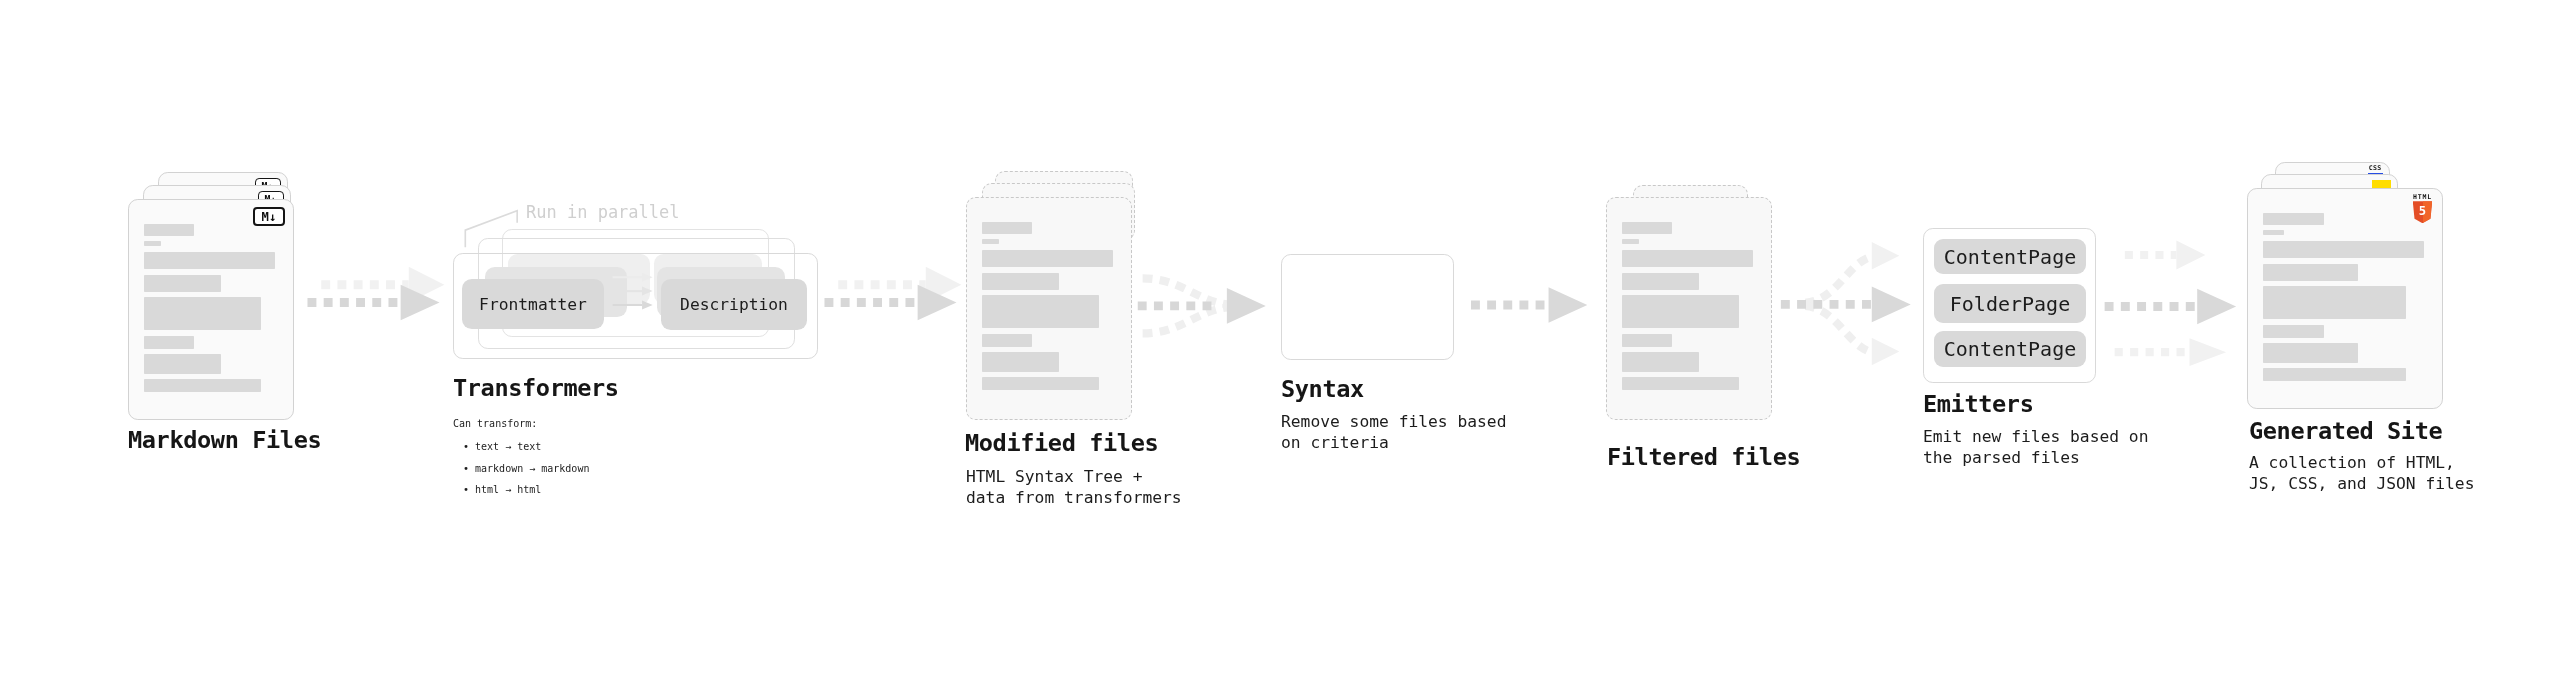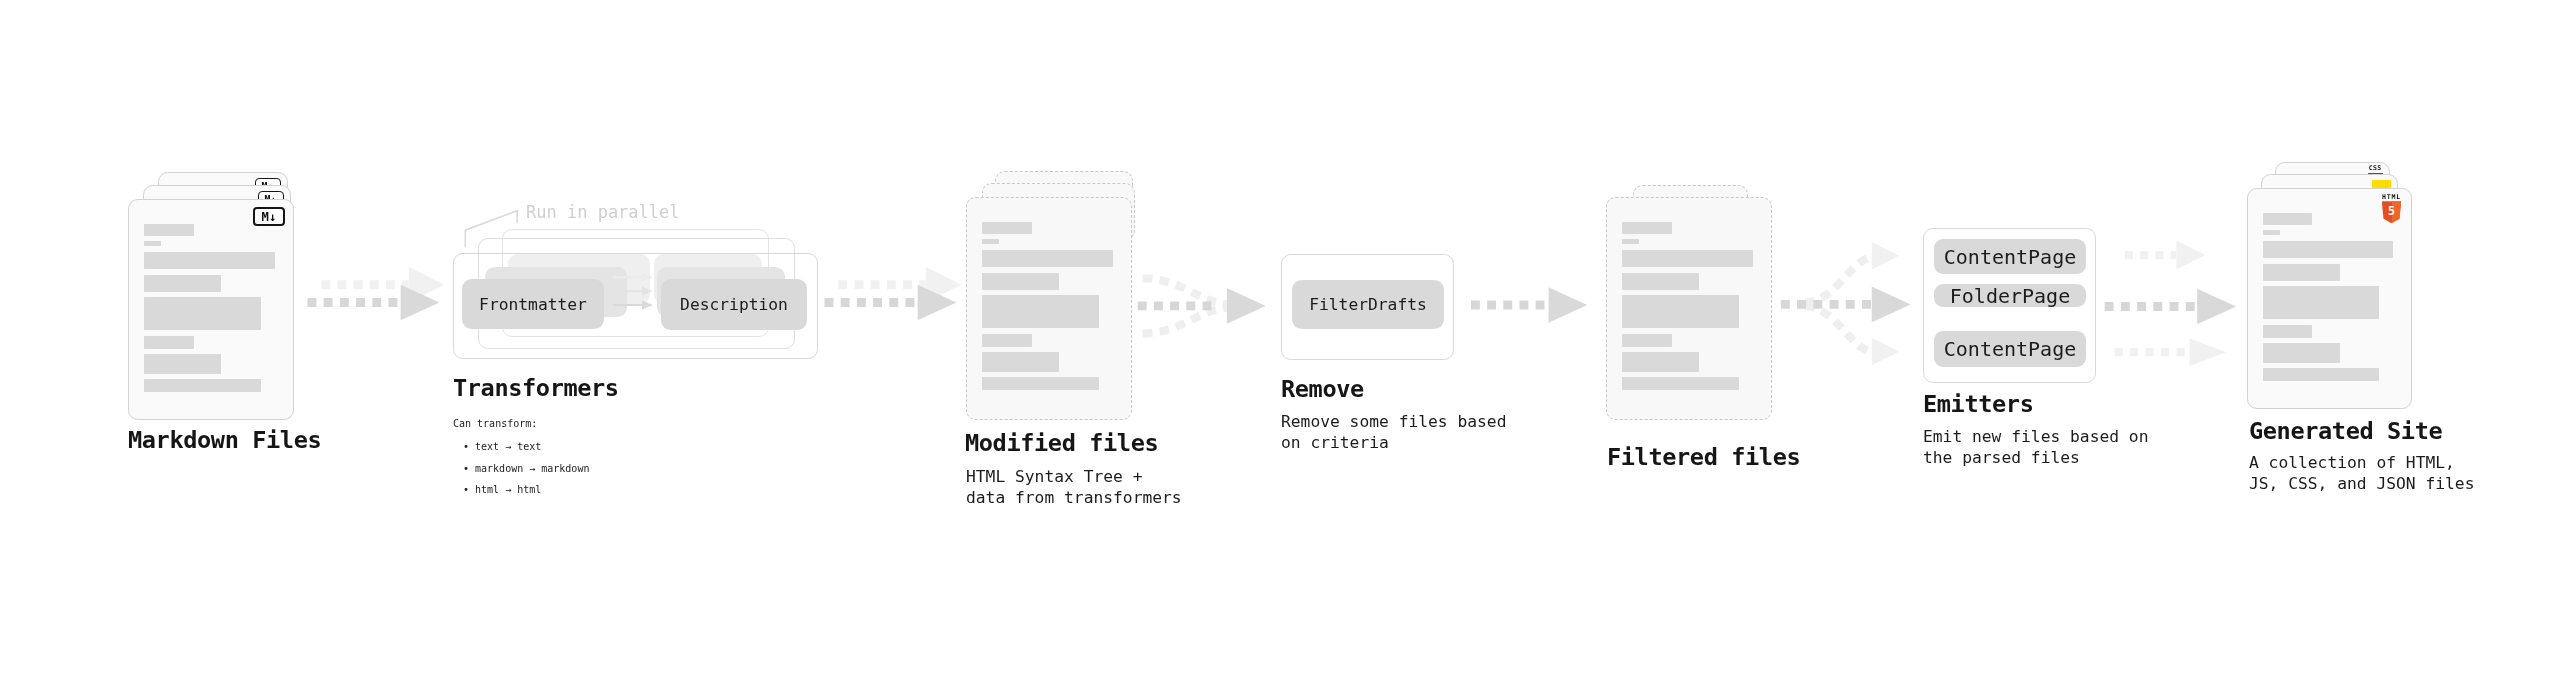--- a/index.html
+++ b/index.html
@@ -153,22 +153,21 @@
   <div class="body" style="left:966px;top:487px">data from transformers</div>
 
   <svg style="left:1136px;top:267px" width="142" height="81" viewBox="0 0 175 100">
     <path d="M8,14 C55,14 75,42 112,46" stroke="#efefef" stroke-width="10" fill="none" stroke-dasharray="12 9"></path>
     <path d="M8,82 C55,82 75,54 112,50" stroke="#efefef" stroke-width="10" fill="none" stroke-dasharray="12 9"></path>
     <line x1="2" y1="48" x2="100" y2="48" stroke="#d7d7d7" stroke-width="11" stroke-dasharray="11 9"></line>
     <polygon points="112,26 160,48 112,70" fill="#d9d9d9"></polygon>
   </svg>
 
   <div class="frame" style="left:1281px;top:254px;width:173px;height:106px"></div>
-  <div class="pill" style="left:1292px;top:280px;width:152px;height:49px">FilterDrafts</div>
-  <div class="title" style="left:1281px;top:376px">Remove</div>
+  <div class="title" style="left:1281px;top:376px">Syntax</div>
   <div class="body" style="left:1281px;top:411px">Remove some files based</div>
   <div class="body" style="left:1281px;top:432px">on criteria</div>
 
   <svg style="left:1469px;top:284px" width="130" height="42" viewBox="0 0 160 52">
     <line x1="2" y1="26" x2="98" y2="26" stroke="#d7d7d7" stroke-width="11" stroke-dasharray="11 9"></line>
     <polygon points="98,4 146,26 98,48" fill="#d9d9d9"></polygon>
   </svg>
 
   <div class="doc dashed" style="left:1633px;top:185px;width:115px;height:49px"></div>
   <div class="doc dashed" style="left:1606px;top:197px;width:166px;height:223px">
@@ -189,21 +188,21 @@
     <path d="M36,81 C75,78 88,32 118,24" stroke="#efefef" stroke-width="10" fill="none" stroke-dasharray="12 9"></path>
     <polygon points="118,6 152,23 118,40" fill="#f1f1f1"></polygon>
     <path d="M36,85 C75,88 88,134 118,142" stroke="#efefef" stroke-width="10" fill="none" stroke-dasharray="12 9"></path>
     <polygon points="118,124 152,141 118,158" fill="#f1f1f1"></polygon>
     <line x1="6" y1="83" x2="118" y2="83" stroke="#d7d7d7" stroke-width="11" stroke-dasharray="11 9"></line>
     <polygon points="118,61 166,83 118,105" fill="#d9d9d9"></polygon>
   </svg>
 
   <div class="frame" style="left:1923px;top:228px;width:173px;height:155px"></div>
   <div class="pill sm" style="left:1934px;top:239px;width:152px;height:35px">ContentPage</div>
-  <div class="pill sm" style="left:1934px;top:284px;width:152px;height:23px">FolderPage</div>
+  <div class="pill sm" style="left:1934px;top:284px;width:152px;height:39px">FolderPage</div>
   <div class="pill sm" style="left:1934px;top:331px;width:152px;height:36px">ContentPage</div>
   <div class="title" style="left:1923px;top:391px">Emitters</div>
   <div class="body" style="left:1923px;top:426px">Emit new files based on</div>
   <div class="body" style="left:1923px;top:447px">the parsed files</div>
 
   <svg style="left:2123px;top:239px" width="89" height="37" viewBox="0 0 110 46">
     <line x1="2" y1="20" x2="66" y2="20" stroke="#f1f1f1" stroke-width="10" stroke-dasharray="10 9"></line>
     <polygon points="66,2 102,20 66,38" fill="#f1f1f1"></polygon>
   </svg>
   <svg style="left:2103px;top:286px" width="138" height="41" viewBox="0 0 170 50">
@@ -217,21 +216,21 @@
 
   <div class="doc" style="left:2275px;top:162px;width:115px;height:57px">
     <div class="css-badge" style="right:6.5px;top:2.4px">
       <div class="word">CSS</div>
       <div class="bar"></div>
     </div>
   </div>
   <div class="doc" style="left:2261px;top:174px;width:137px;height:57px">
     <div class="js-badge" style="right:6.5px;top:4.9px;width:18.7px;height:12.2px"></div>
   </div>
-  <div class="doc" style="left:2247px;top:188px;width:165px;height:221px">
+  <div class="doc" style="left:2247px;top:188px;width:196px;height:221px">
     <div class="html5-badge" style="right:9px;top:4.9px">
       <div class="word">HTML</div>
       <div class="html5-shield">
         <div class="half"></div>
         <div class="five">5</div>
       </div>
     </div>
     <div class="doc-lines">
         <div class="line" style="width: 38%; height: 12.2px;"></div>
         <div class="line" style="width: 13%; height: 4.9px;"></div>

